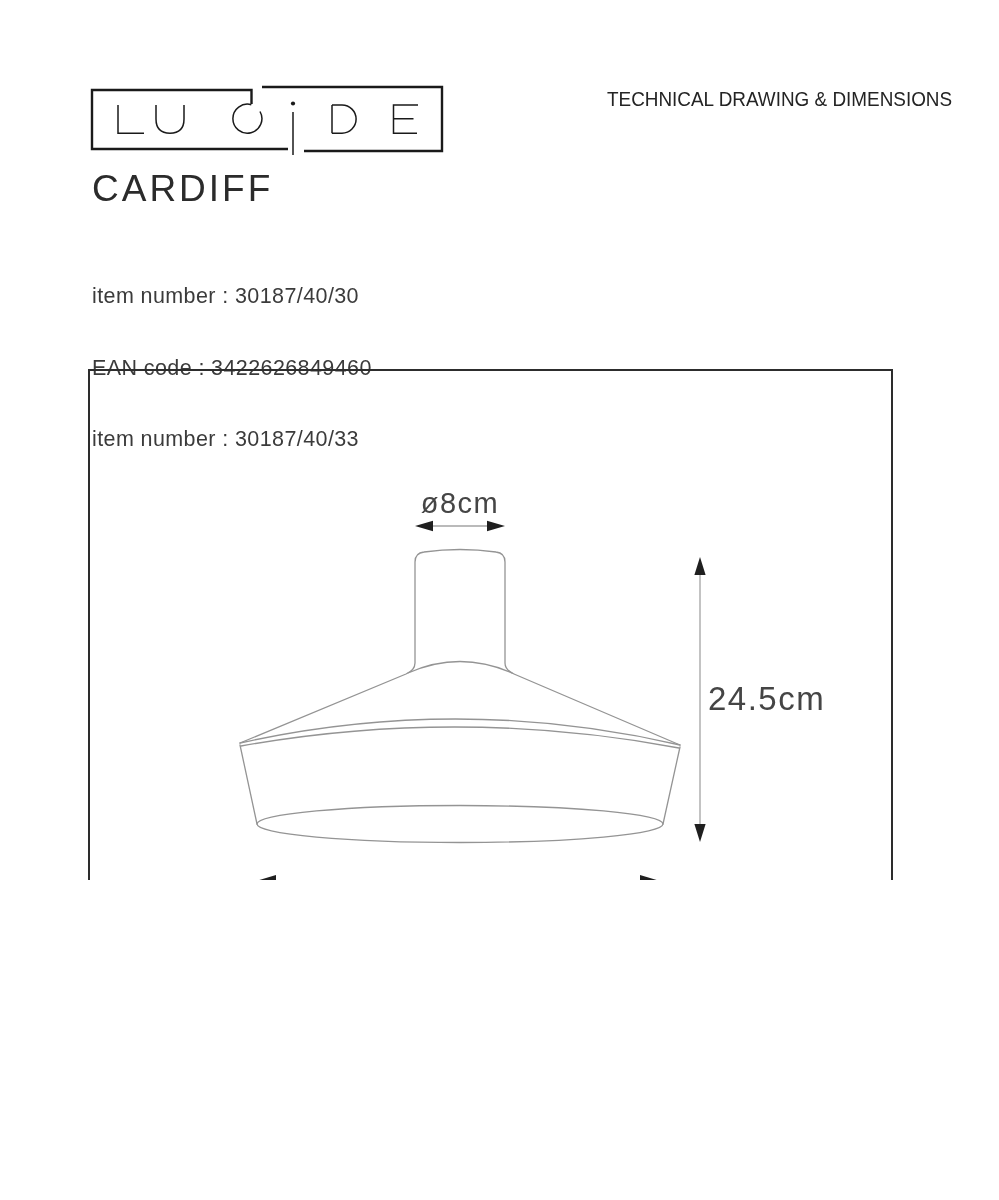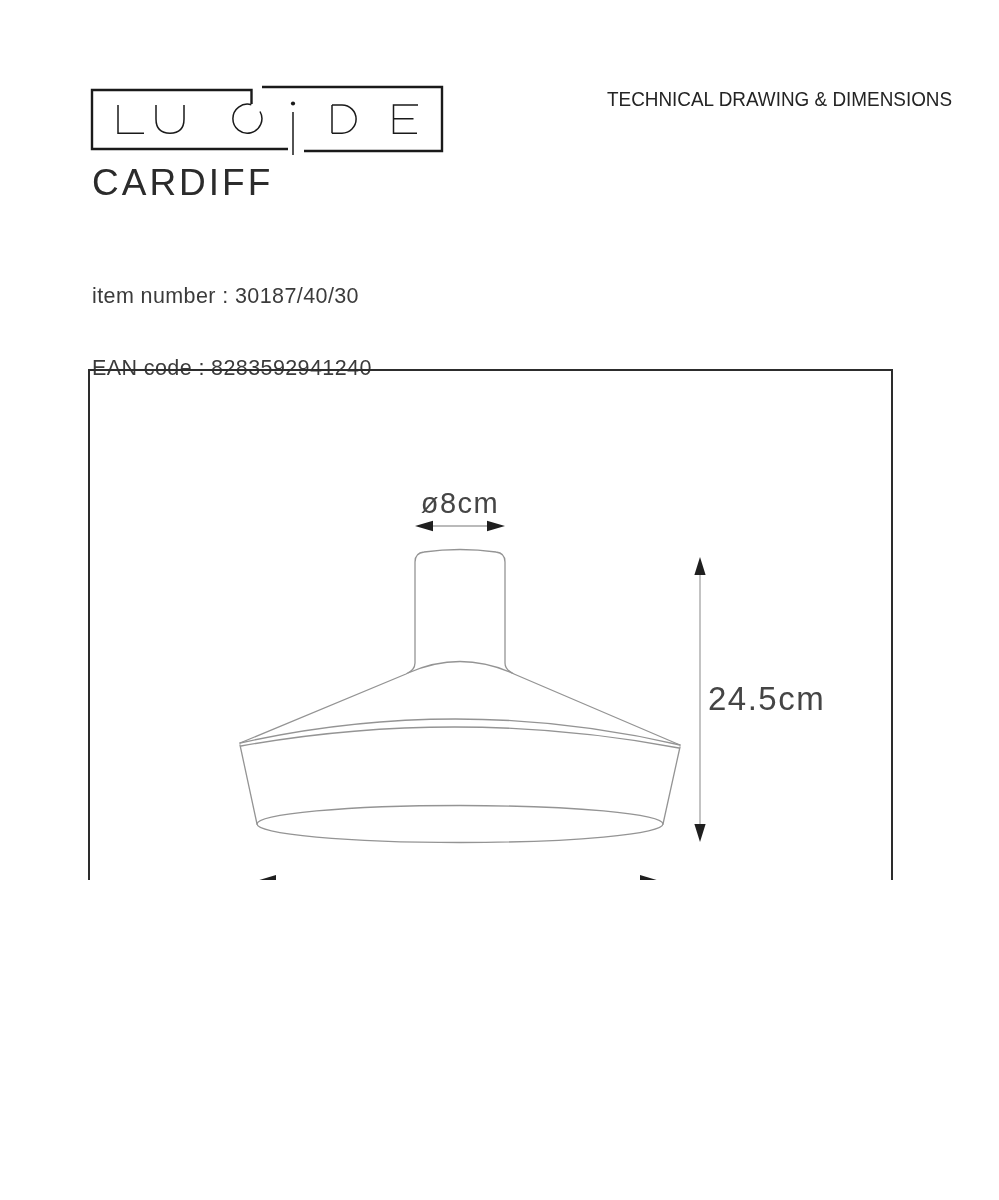--- a/index.html
+++ b/index.html
@@ -2,21 +2,21 @@
 <html><head>
 <meta charset="utf-8">
 <style>
   html,body{margin:0;padding:0;background:#ffffff;}
   .page{
     position:relative;width:999px;height:880px;background:#ffffff;
     font-family:"Liberation Sans",sans-serif;overflow:hidden;
   }
   .logo-svg{position:absolute;left:88px;top:85px;width:358px;height:70px;}
   .product-name{
-    position:absolute;left:92px;top:164px;
+    position:absolute;left:92px;top:170px;
     font-size:37px;letter-spacing:3px;color:#2b2b2b;line-height:37px;
     font-weight:normal;white-space:nowrap;
   }
   .doc-title{
     position:absolute;left:607px;top:88px;
     font-size:21px;color:#242424;line-height:21px;white-space:nowrap;
     transform:scaleX(0.90);transform-origin:left top;letter-spacing:0px;
   }
   .codes{
     position:absolute;left:92px;top:237px;
@@ -52,21 +52,22 @@
       <path d="M330,20 L305.5,20 L305.5,48.2 L329,48.2 M305.5,33.8 L325.5,33.8"></path>
     </g>
   </svg>
 
   <div class="doc-title">TECHNICAL DRAWING &amp; DIMENSIONS</div>
 
   <div class="product-name">CARDIFF</div>
 
   <div class="codes">
     <div>item number : 30187/40/30</div>
-    <div>EAN code : 8283592941240</div>
+    <div>EAN code : 3422626849460</div>
+    <div>item number : 30187/40/33</div>
   </div>
 
   <svg class="drawing-svg" viewBox="0 0 806 786">
 
     <rect x="1" y="1" width="803" height="783" fill="none" stroke="#2d2d2d" stroke-width="2"></rect>
 
     <g stroke="#949494" stroke-width="1.3" fill="none" stroke-linejoin="round" stroke-linecap="round">
 
       <path d="M152,374 L318,305 Q327,301 327,294 L327,193
                Q327,184 336,183 Q372,178 408,183 Q417,184 417,193

